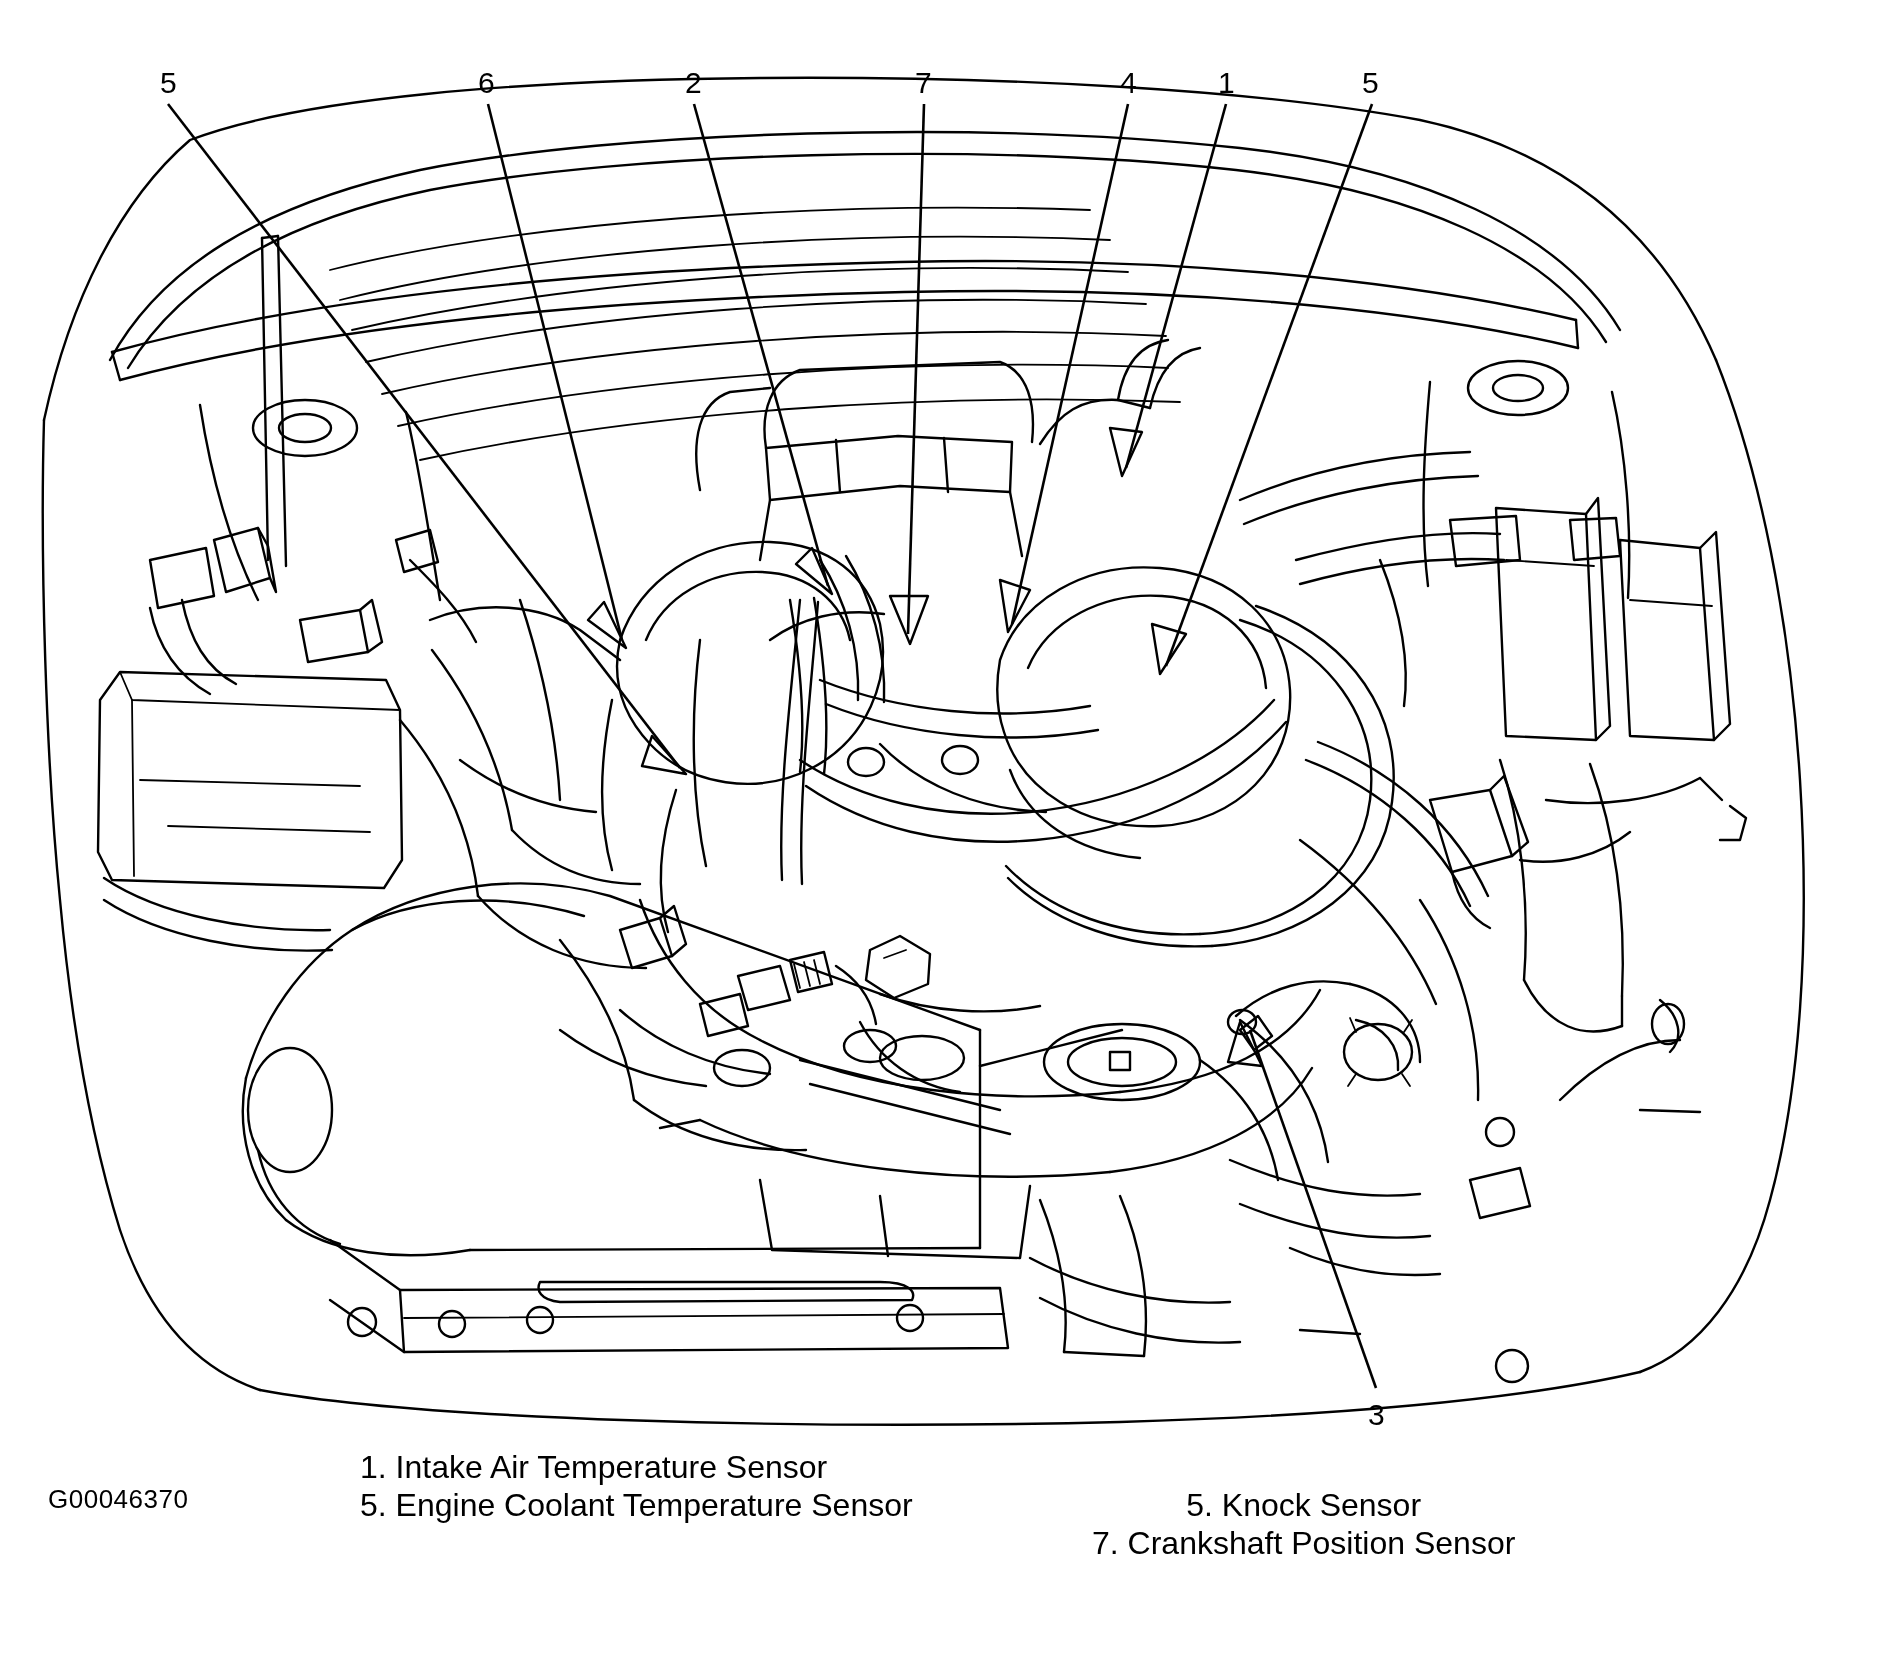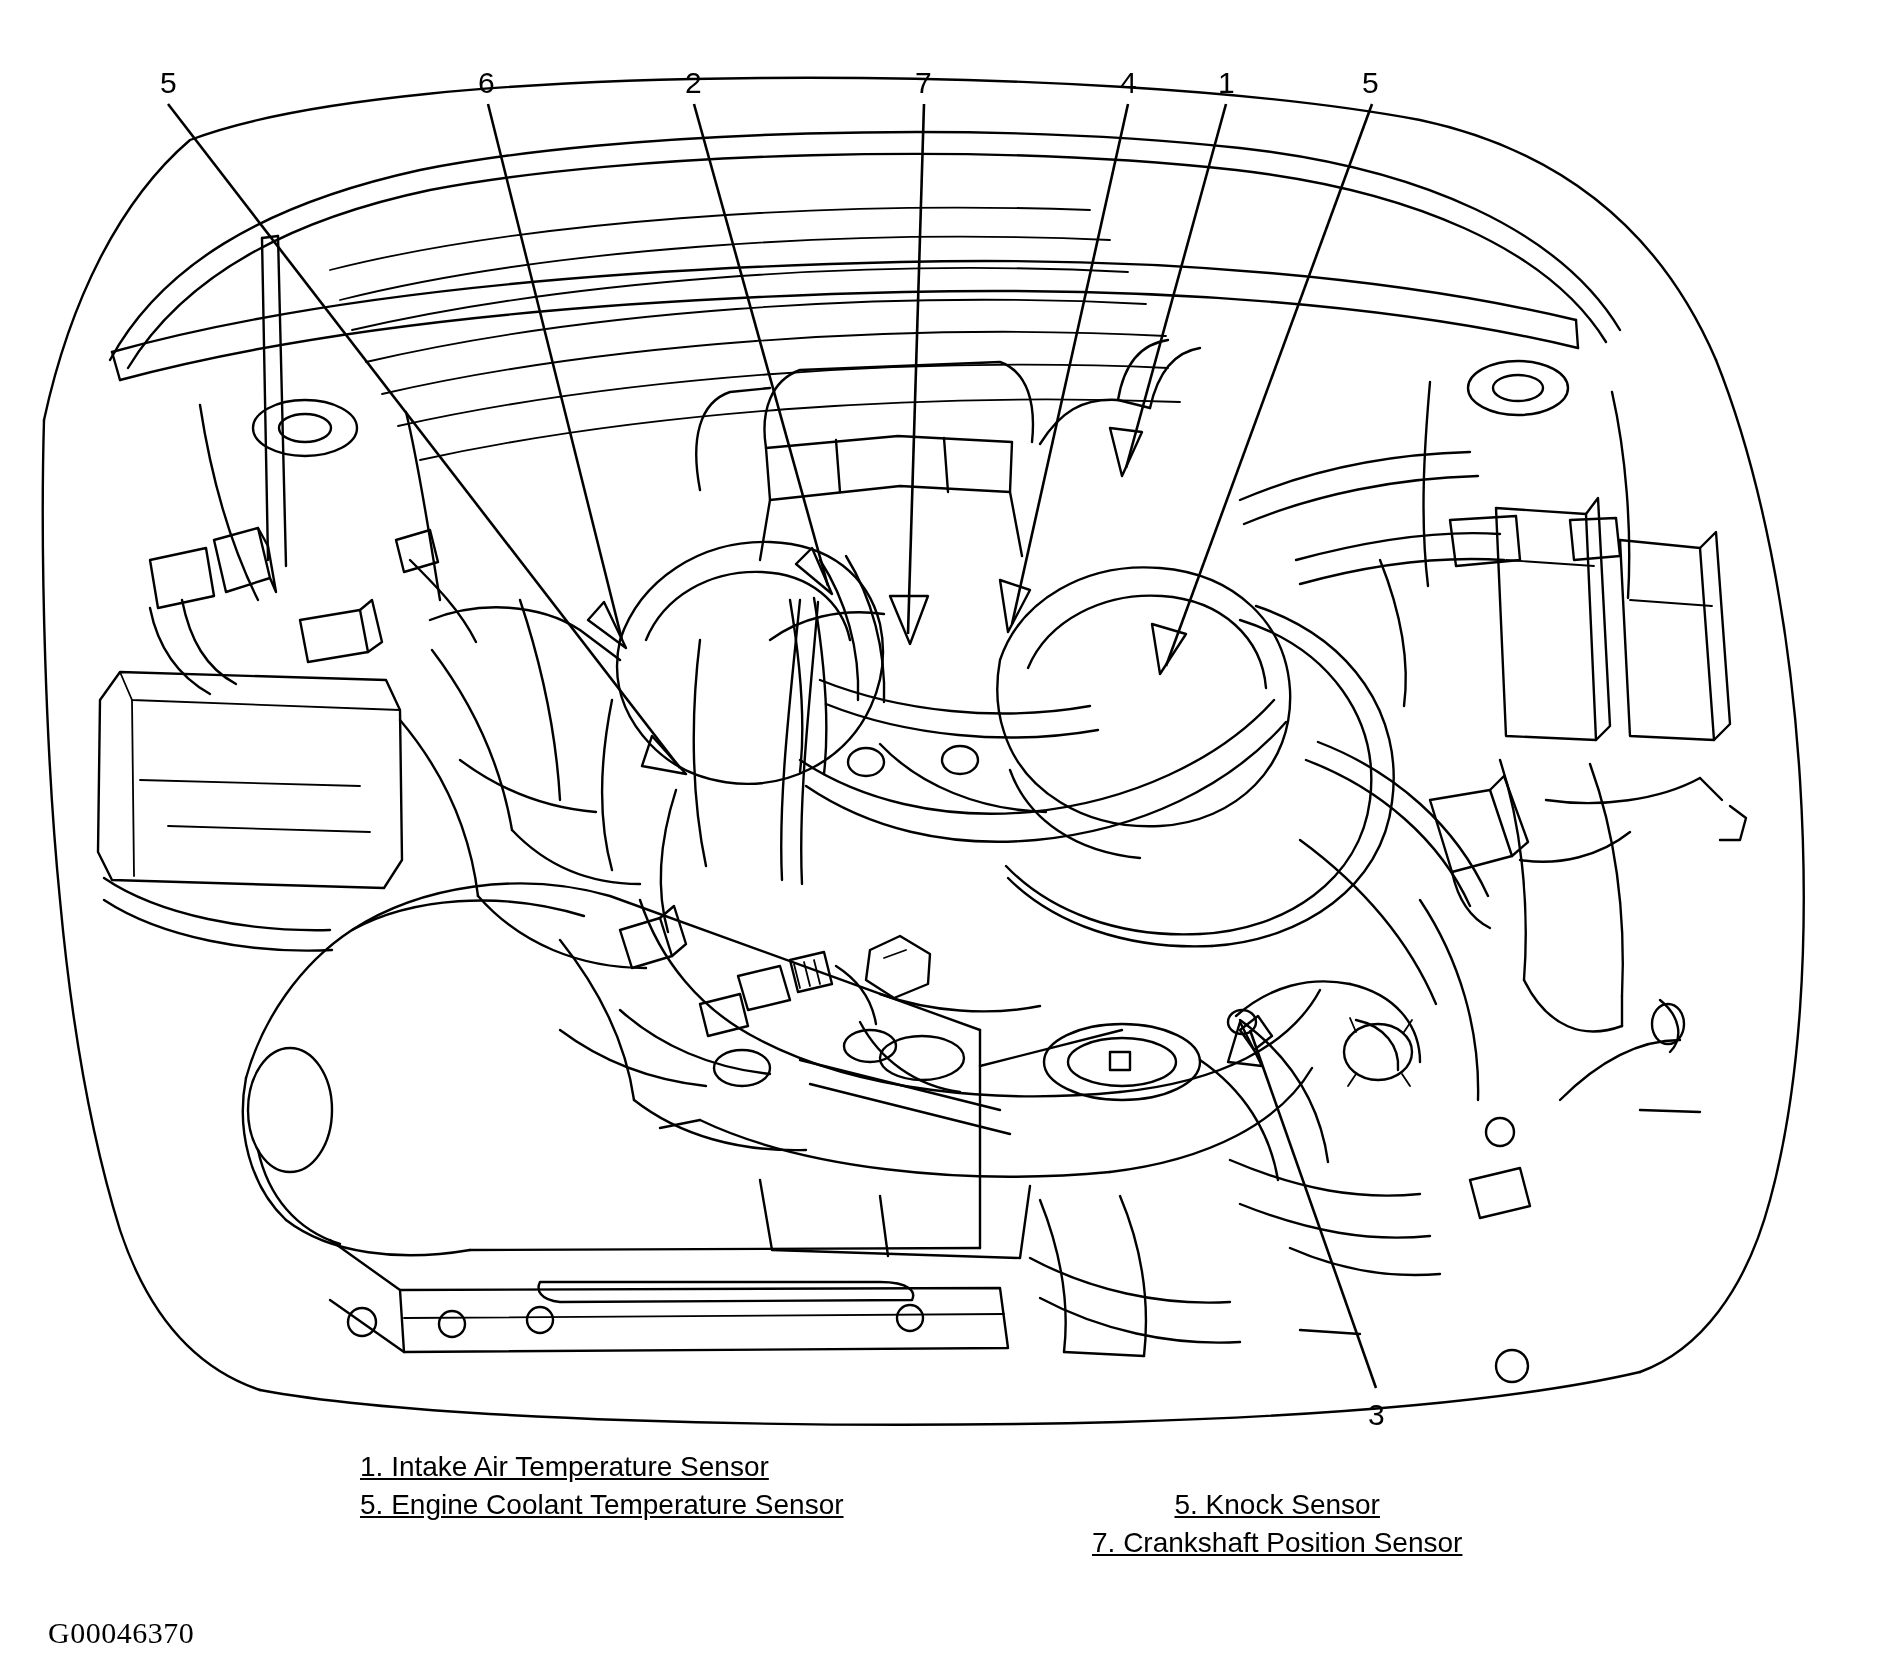--- a/index.html
+++ b/index.html
@@ -23,35 +23,33 @@
   }
   .callout-num {
     position: absolute;
     font-size: 30px;
     font-family: "Liberation Sans", sans-serif;
     color: #000;
     line-height: 1;
   }
   .legend {
     position: absolute;
-    font-size: 28px;
+    font-size: 32px;
     line-height: 38px;
     white-space: nowrap;
-    text-decoration: underline;
   }
   #legend-left { left: 360px; top: 1448px; }
   #legend-right { left: 1092px; top: 1486px; text-align: center; }
   .legend-item { display: block; }
   #figure-code {
     position: absolute;
     left: 48px;
-    top: 1616px;
-    font-size: 30px;
+    top: 1484px;
+    font-size: 26px;
     letter-spacing: 0.5px;
-    font-family: Liberation Serif, serif;
   }
   svg.art {
     position: absolute;
     left: 0; top: 0;
     width: 1889px;
     height: 1654px;
   }
   .ln { fill: none; stroke: #000; stroke-width: 2.4; stroke-linecap: round; stroke-linejoin: round; }
   .ln-thin { fill: none; stroke: #000; stroke-width: 1.8; stroke-linecap: round; stroke-linejoin: round; }
   .leader { fill: none; stroke: #000; stroke-width: 2.6; }

